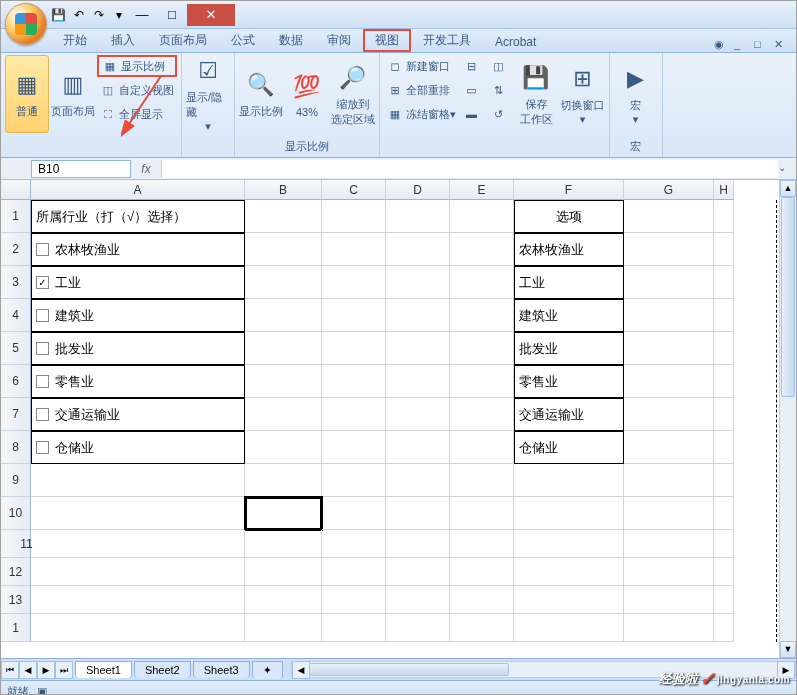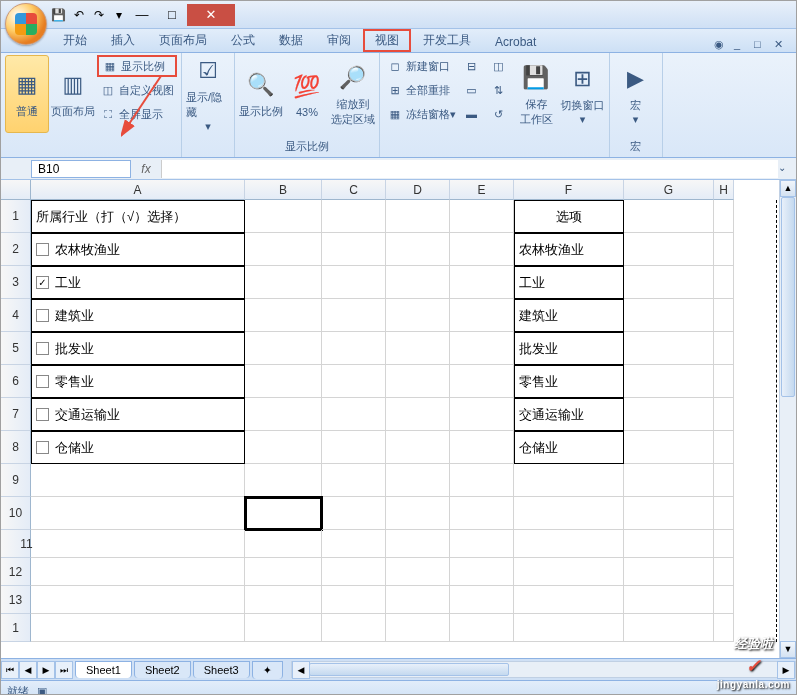--- a/index.html
+++ b/index.html
@@ -62,21 +62,21 @@
 .sheet-tabs-bar { height: 22px; background: #cfe0f5; display: flex; align-items: center; border-top: 1px solid #8db2e3; }
 .nav-btns { display: flex; }
 .nav-btn { width: 18px; height: 18px; background: #e8f0fa; border: 1px solid #a4c2e8; font-size: 9px; text-align: center; line-height: 16px; }
 .sheet-tab { padding: 2px 10px; background: #fff; border: 1px solid #8db2e3; border-bottom: none; border-radius: 0 0 4px 4px; font-size: 11px; margin-left: 2px; }
 .sheet-tab.inactive { background: #d9e7f8; }
 .h-scroll { flex: 1; margin-left: 8px; background: #e8eff7; height: 17px; border: 1px solid #c0d0e4; position: relative; }
 .h-scroll-thumb { position: absolute; left: 17px; top: 1px; bottom: 1px; width: 200px; background: linear-gradient(#e8f0fa, #c4d9ef); border: 1px solid #a4c2e8; border-radius: 2px; }
 
 .status-bar { height: 22px; background: linear-gradient(#e2edfa, #cde0f5); border-top: 1px solid #8db2e3; display: flex; align-items: center; padding: 0 6px; font-size: 11px; color: #3b5a82; }
 
-.watermark { position: absolute; right: 6px; bottom: 4px; font-size: 13px; color: #fff; font-weight: bold; text-shadow: 1px 1px 2px #000; font-style: italic; z-index: 50; display: flex; align-items: center; gap: 2px; flex-direction: column; }
+.watermark { position: absolute; right: 6px; bottom: 4px; font-size: 13px; color: #fff; font-weight: bold; text-shadow: 1px 1px 2px #000; font-style: italic; z-index: 50; display: flex; align-items: center; gap: 2px; }
 .wm-site { font-size: 10px; font-style: normal; letter-spacing: 0.5px; }
 .wm-check { color: #e74c3c; font-size: 18px; }
 
 .arrow-svg { position: absolute; top: 75px; left: 120px; z-index: 20; pointer-events: none; }
 .expand-btn { position: absolute; right: 4px; top: 2px; width: 14px; height: 14px; font-size: 10px; color: #3b5a82; }
 </style>
 </head>
 <body>
 
 <div class="title-bar">

